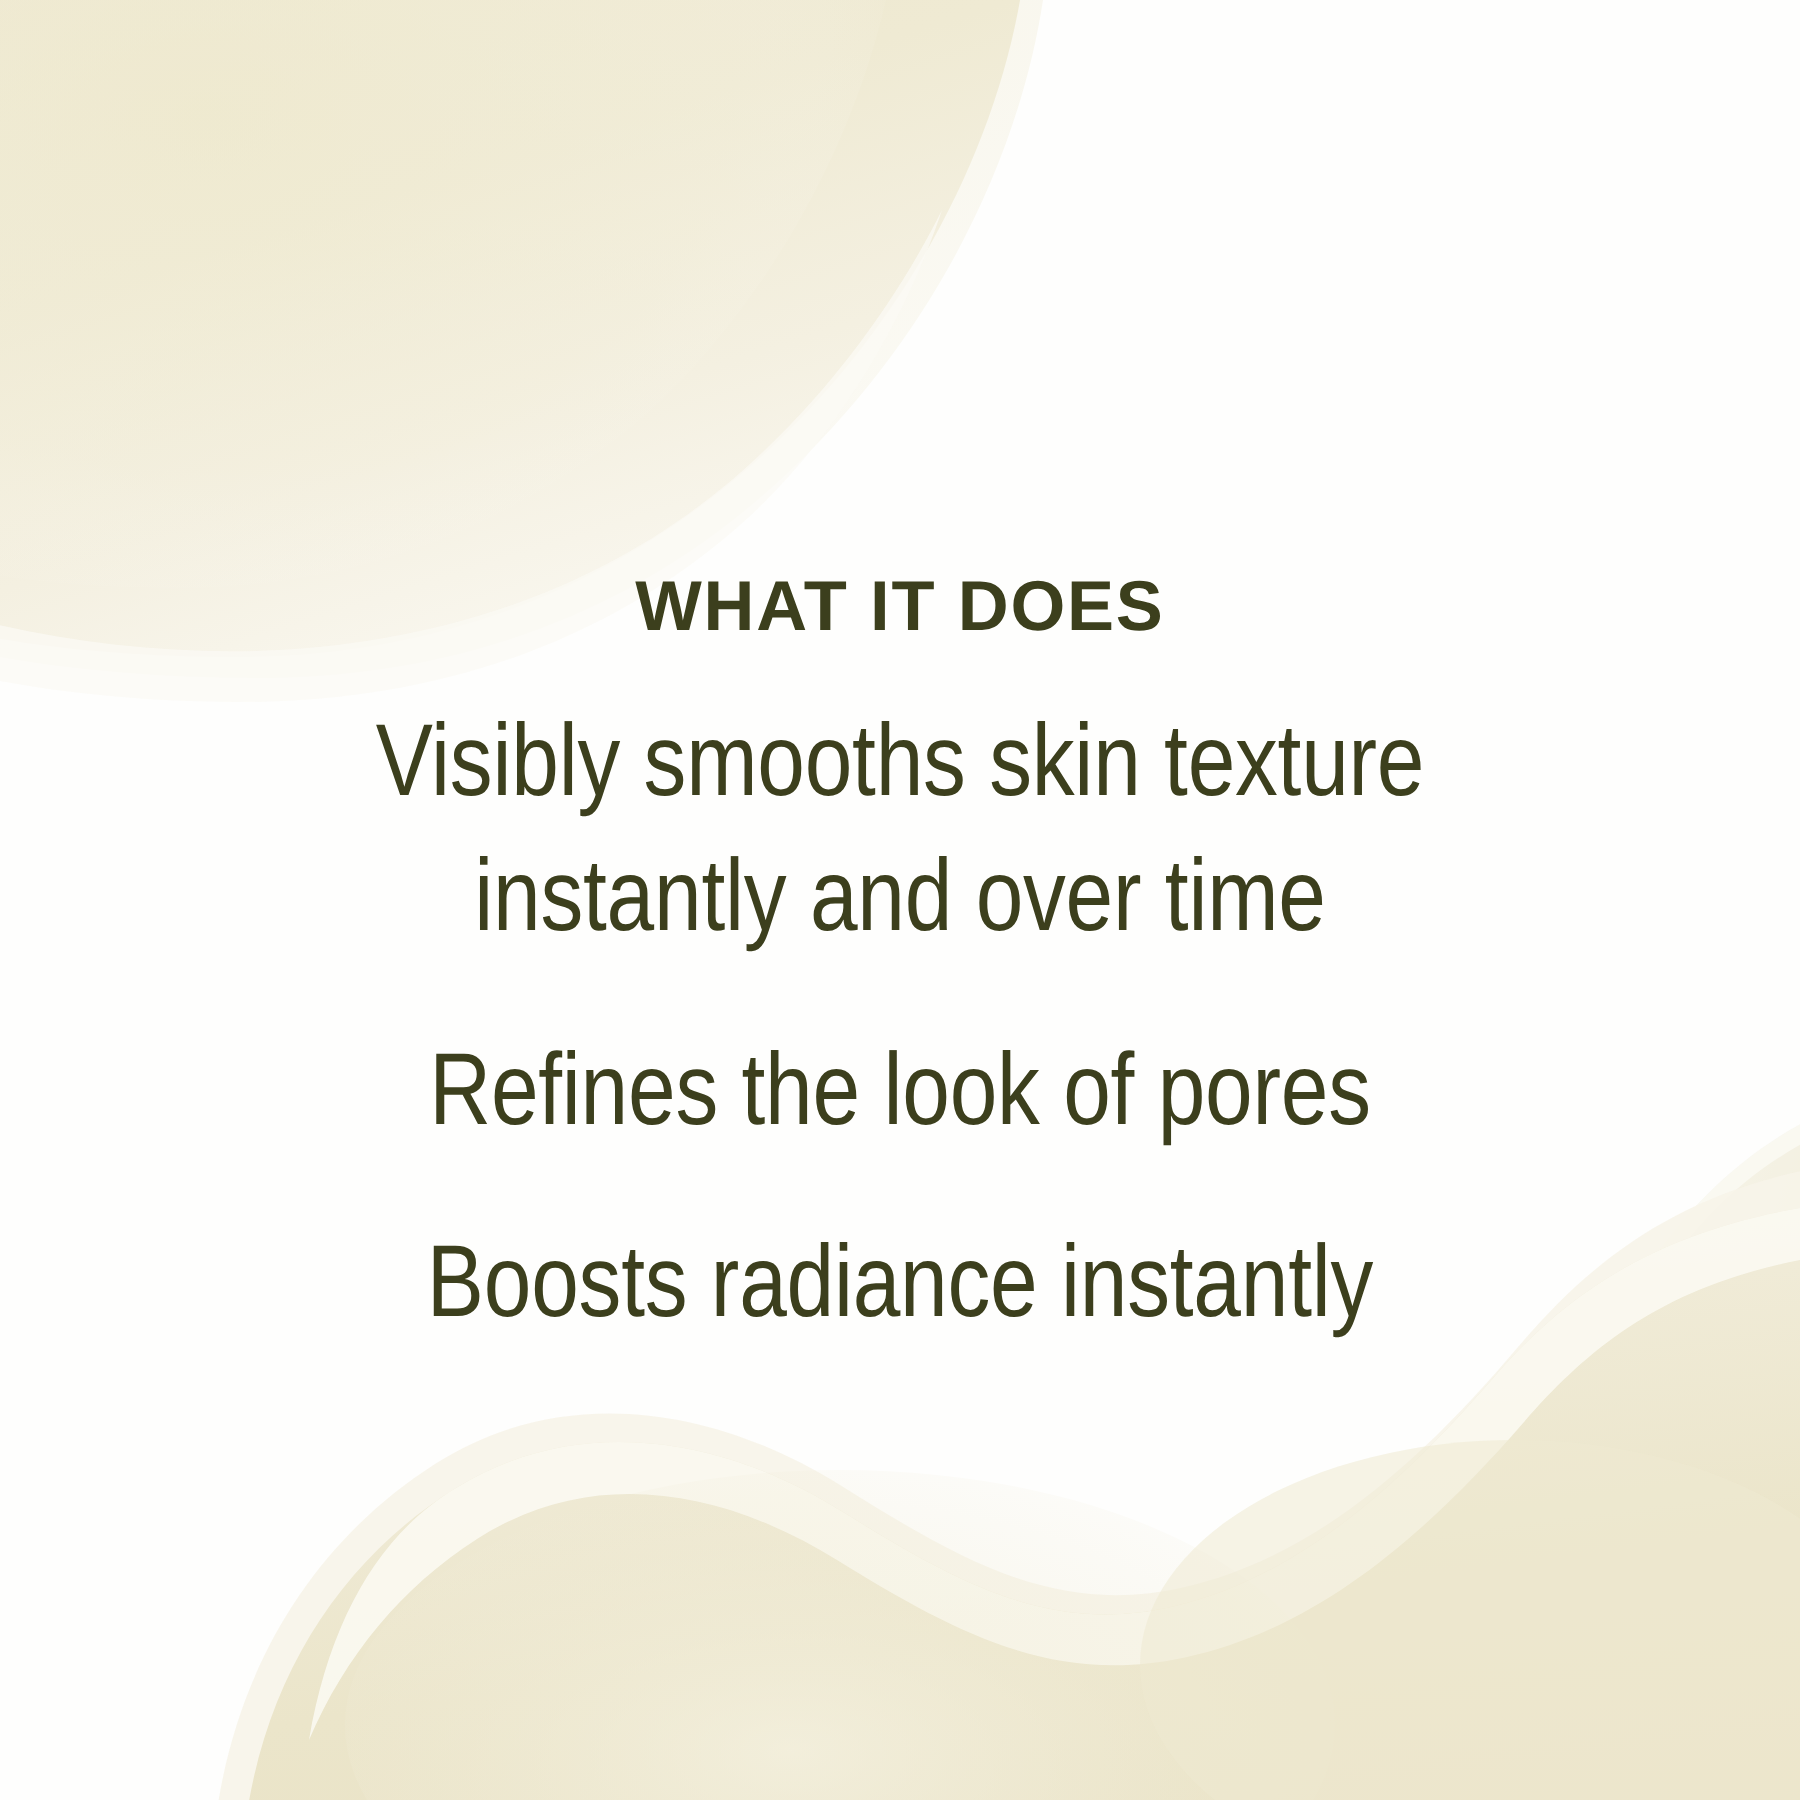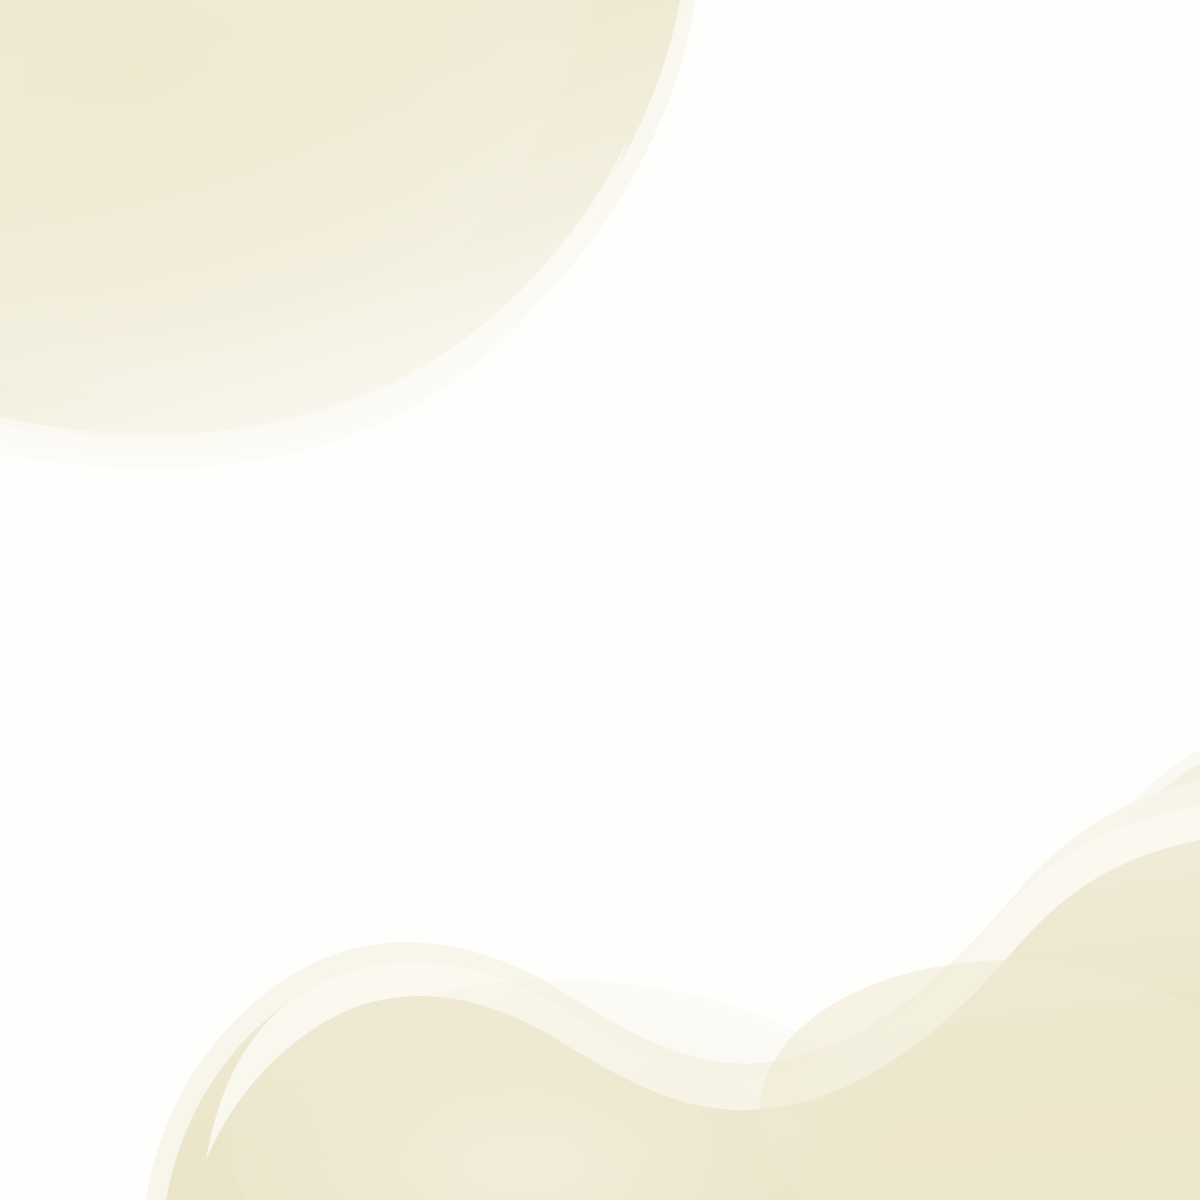--- a/index.html
+++ b/index.html
@@ -216,16 +216,23 @@
                C 268 1058, 230 1104, 206 1160
                C 220 1078, 254 1022, 304 992 Z" fill="#FBFAF3" opacity="0.85"></path>
 
       <ellipse cx="560" cy="1150" rx="330" ry="170" fill="url(#glowBottom)" filter="softerBlur" opacity="0.8"></ellipse>
       <ellipse cx="1010" cy="1110" rx="250" ry="150" fill="#EFE9D2" filter="softerBlur" opacity="0.55"></ellipse>
     </g>
   </svg>
 
   <div class="content">
 
-
+    <h2 class="eyebrow-heading">WHAT IT DOES</h2>
+
+    <ul class="benefit-list">
+      <li class="benefit-item">Visibly smooths skin texture
+instantly and over time</li>
+      <li class="benefit-item">Refines the look of pores</li>
+      <li class="benefit-item">Boosts radiance instantly</li>
+    </ul>
 
   </div>
 </div>
 
 </body></html>

